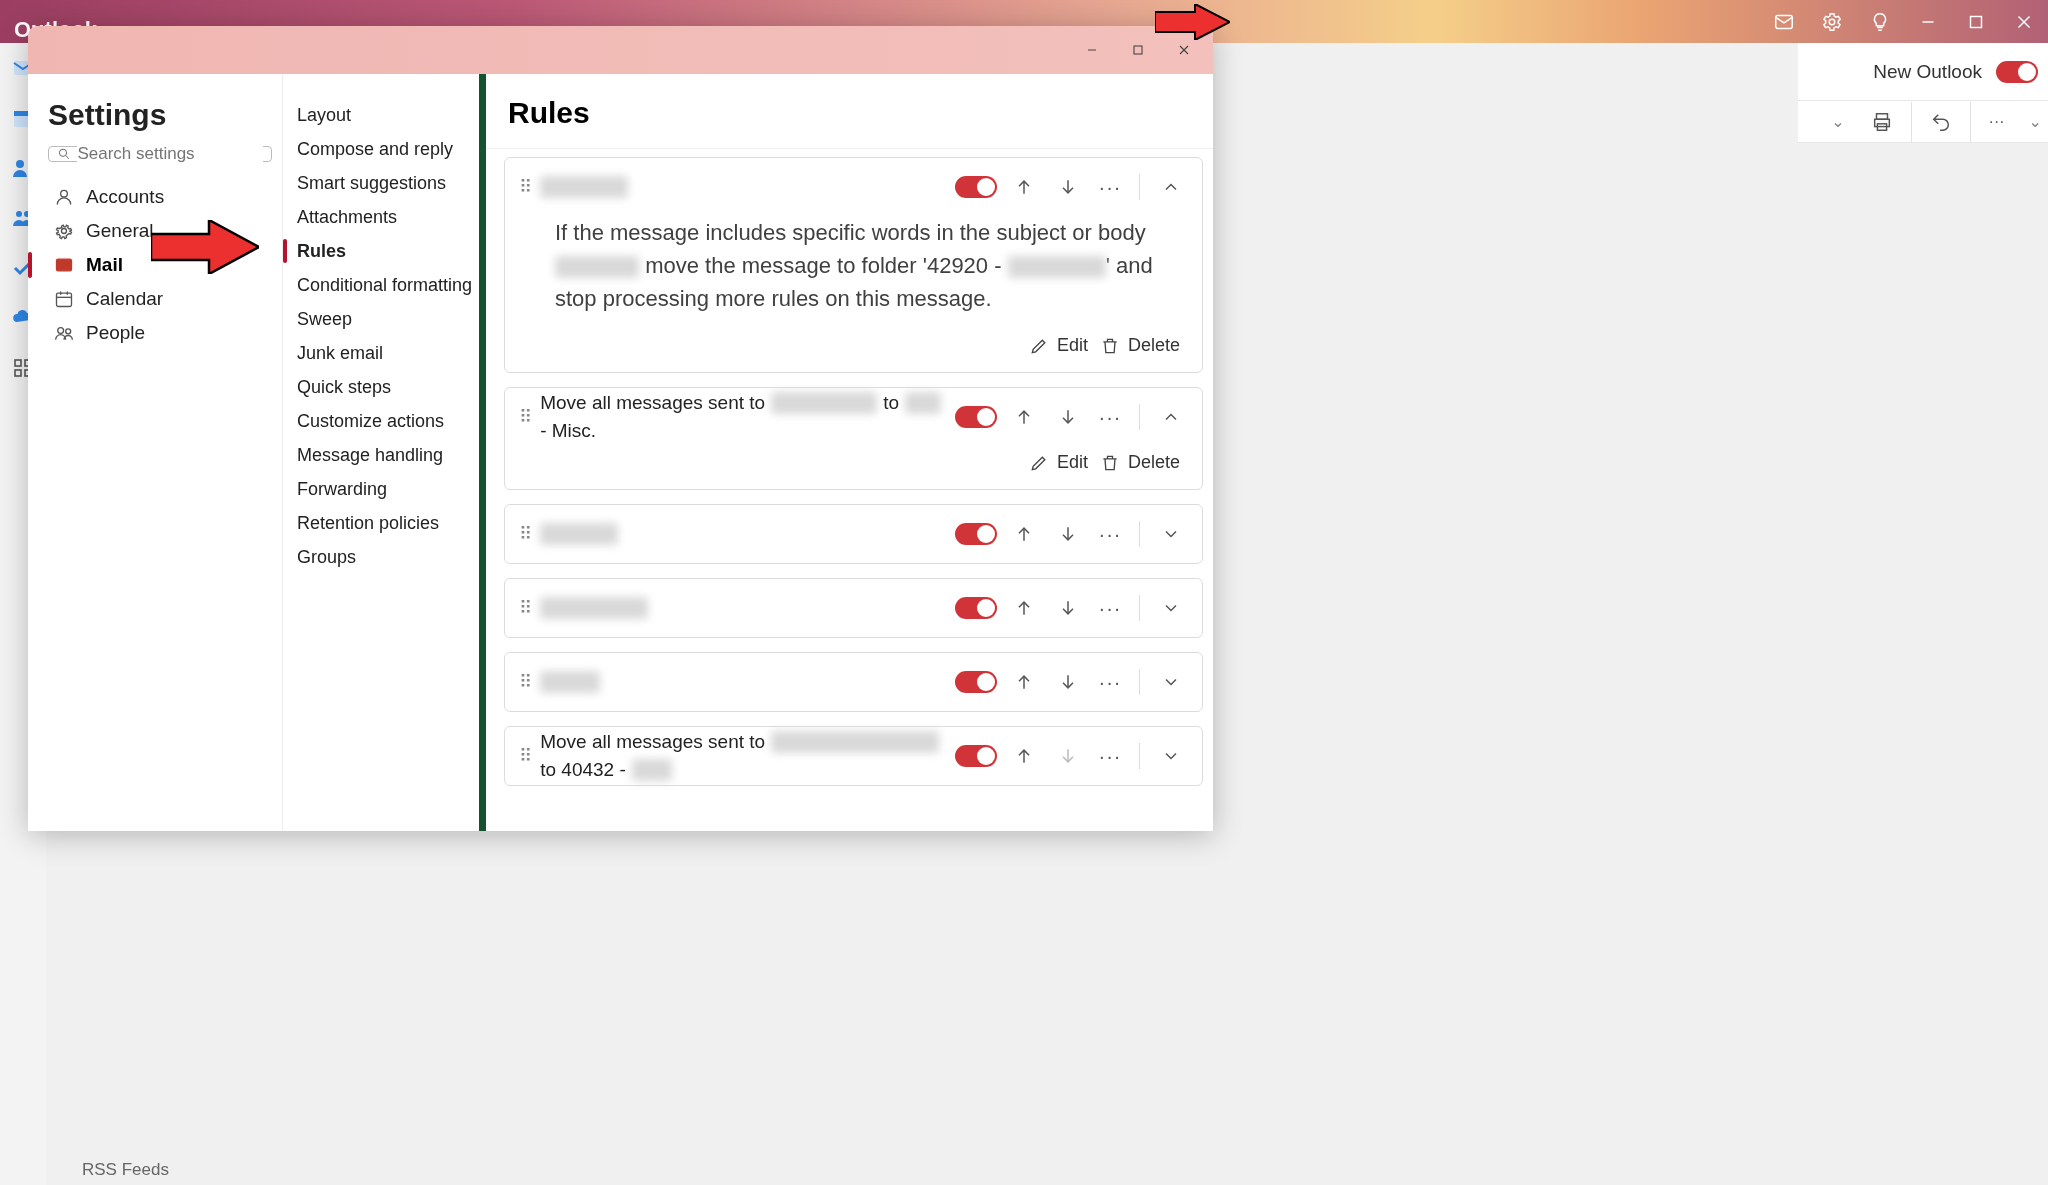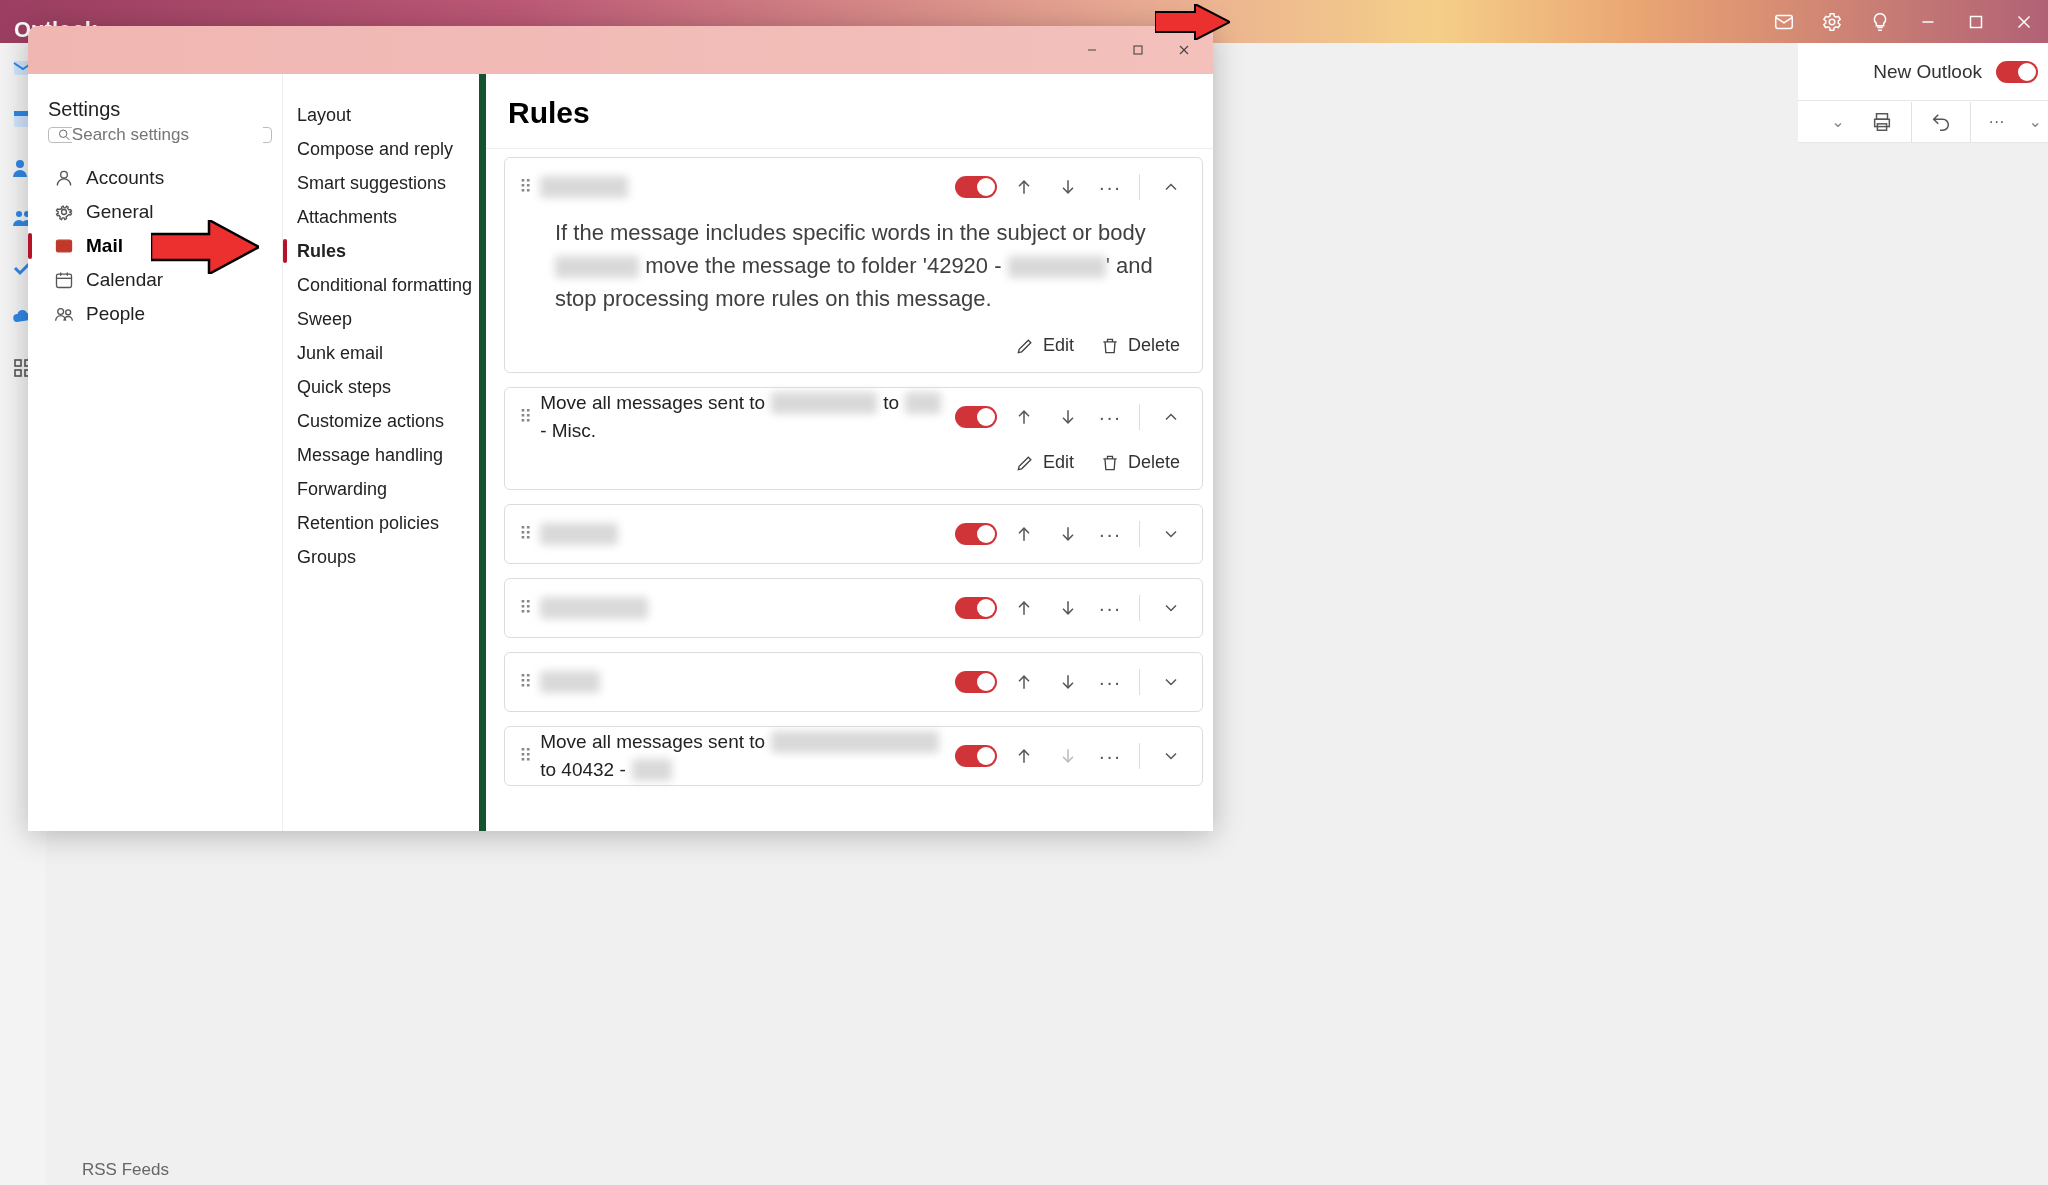--- a/index.html
+++ b/index.html
@@ -56,22 +56,22 @@
 .dialog-titlebar{
   height:48px; background:linear-gradient(90deg,#f0b6b2,#f3c0bb); display:flex; align-items:center; justify-content:flex-end; padding:0 6px;
 }
 .dlg-win-btn{ width:46px; height:100%; display:flex; align-items:center; justify-content:center; color:#333; }
 .dlg-win-btn svg{width:16px;height:16px;stroke:#444;fill:none;stroke-width:1.6;}
 
 .dialog-body{ flex:1; display:flex; min-height:0; }
 
 
 .col1{ width:255px; border-right:1px solid #eee; display:flex; flex-direction:column; padding:24px 10px 0 20px;}
-.col1 h1{ font-size:20px; font-weight:400; color:#222; margin-bottom:6px;}
-.settings-search{ height:16px; border:1px solid #bcbcbc; border-radius:4px; display:flex; align-items:center; padding:0 8px; margin-bottom:18px;}
+.col1 h1{ font-size:30px; font-weight:700; color:#222; margin-bottom:14px;}
+.settings-search{ height:16px; border:1px solid #bcbcbc; border-radius:4px; display:flex; align-items:center; padding:0 8px; gap:6px; margin-bottom:18px;}
 .settings-search input{ border:none; outline:none; font-size:17px; width:100%; }
 .nav1-item{ display:flex; align-items:center; gap:12px; height:34px; font-size:19px; color:#222; padding-left:6px; border-radius:4px;}
 .nav1-item svg{width:20px;height:20px;stroke:#555;fill:none;stroke-width:1.6;}
 .nav1-item.active{ font-weight:700; color:#000; position:relative;}
 .nav1-item.active::before{ content:""; position:absolute; left:-20px; top:4px; bottom:4px; width:4px; background:#b4132b; border-radius:2px;}
 .nav1-item.active svg{stroke:#c0392b;fill:#c0392b;}
 
 
 .arrow-rules{ position:absolute; left:151px; top:220px; width:108px; height:54px; z-index:50;}
 
@@ -97,21 +97,21 @@
 .redact{ display:inline-block; height:22px; border-radius:3px; filter:blur(4px); background:#d9d9d9; flex-shrink:0;}
 .toggle-sm{ width:42px; height:22px; border-radius:12px; background:#d13438; position:relative; flex-shrink:0;}
 .toggle-sm::after{ content:""; position:absolute; right:2px; top:2px; width:18px; height:18px; border-radius:50%; background:#fff;}
 .arrow-btn{ width:34px; height:34px; display:flex; align-items:center; justify-content:center; color:#555; border-radius:4px;}
 .arrow-btn svg{width:20px;height:20px;stroke:#555;fill:none;stroke-width:1.8;}
 .arrow-btn.disabled svg{stroke:#bbb;}
 .vsep{ width:1px; height:26px; background:#ddd; margin:0 4px;}
 .dots{ font-size:20px; letter-spacing:1px; color:#555; width:30px; text-align:center;}
 
 .rule-body{ padding:0 28px 14px 50px; font-size:22px; color:#404040; line-height:1.5;}
-.rule-actions{ display:flex; justify-content:flex-end; gap:26px; padding:6px 22px 16px 0;}
+.rule-actions{ display:flex; justify-content:flex-end; gap:12px; padding:6px 22px 16px 0;}
 .ract{ display:flex; align-items:center; gap:8px; font-size:18px; color:#333;}
 .ract svg{width:20px;height:20px;stroke:#444;fill:none;stroke-width:1.6;}
 
 
 .bg-peek{ position:absolute; left:82px; bottom:5px; font-size:17px; color:#666;}
 </style>
 </head>
 <body>
 
 <svg class="arrow-gear" viewBox="0 0 75 36">

